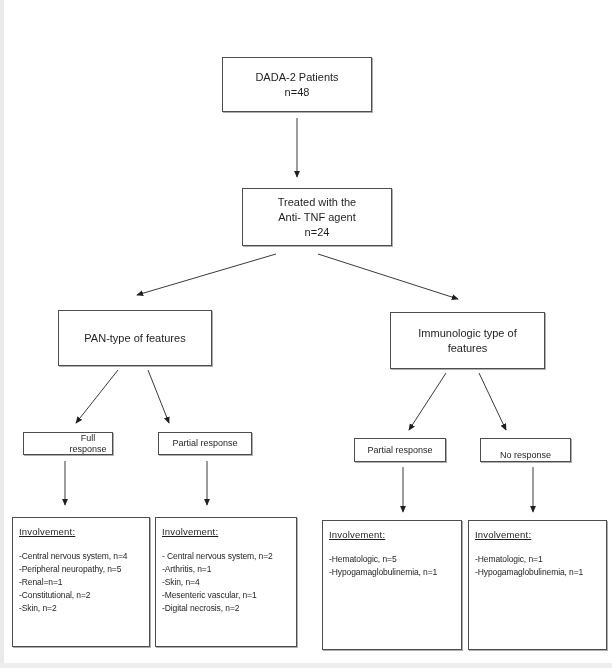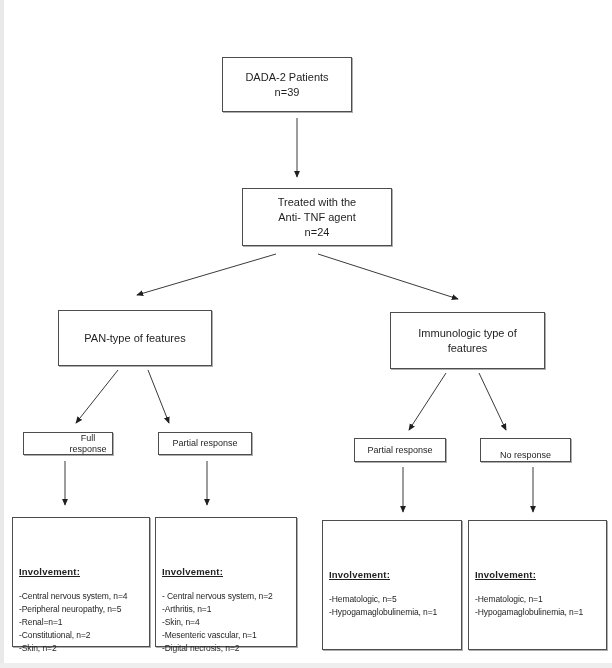--- a/index.html
+++ b/index.html
@@ -19,26 +19,26 @@
     text-align:center; font-size:11px; line-height:15px; color:#1f1f1f;
   }
   .node span { display:block; }
   .node.small { font-size:9px; line-height:11px; }
   .inv-box {
     position:absolute; background:#ffffff;
     border:1px solid #4d4d4d; box-shadow:1px 1px 0 rgba(130,130,130,.65);
     padding:7px 5px 5px 6px; font-size:8.5px; line-height:13px; text-align:left;
   }
   .inv-heading {
-    display:block; font-weight:bold; text-decoration:underline;
-    font-size:9.5px; margin-bottom:12px; letter-spacing:.2px;margin-top:40px;
+    display:block; font-weight:normal; text-decoration:underline;
+    font-size:9.5px; margin-bottom:12px; letter-spacing:.2px;
   }
   .inv-item { display:block; white-space:nowrap; letter-spacing:-0.1px; }
   
-  #node-patients    { left:222px; top:57px;  width:130px; height:55px; }
+  #node-patients    { left:222px; top:57px;  width:150px; height:55px; }
   #node-treated     { left:222px; top:188px; width:150px; height:58px;margin-left:20px; }
   #node-pan         { left:58px;  top:310px; width:154px; height:56px; }
   #node-immunologic { left:390px; top:312px; width:155px; height:57px; }
   #node-full-response        { left:23px;  top:432px; width:90px; height:23px;padding-left:40px; }
   #node-partial-response-pan { left:158px; top:432px; width:94px; height:23px; }
   #node-partial-response-imm { left:354px; top:438px; width:92px; height:24px; }
   #node-no-response          { left:480px; top:438px; width:91px; height:24px;justify-content:flex-end; }
   #inv-box-0 { left:12px;  top:517px; width:138px; height:130px; }
   #inv-box-1 { left:155px; top:517px; width:142px; height:130px; }
   #inv-box-2 { left:322px; top:520px; width:140px; height:130px; }
@@ -66,21 +66,21 @@
     <line x1="446" y1="373" x2="409" y2="430" stroke="#3a3a3a" stroke-width="1" marker-end="url(#ah)"></line>
     <line x1="479" y1="373" x2="506" y2="430" stroke="#3a3a3a" stroke-width="1" marker-end="url(#ah)"></line>
     <line x1="65" y1="461" x2="65" y2="505" stroke="#3a3a3a" stroke-width="1" marker-end="url(#ah)"></line>
     <line x1="207" y1="461" x2="207" y2="505" stroke="#3a3a3a" stroke-width="1" marker-end="url(#ah)"></line>
     <line x1="403" y1="467" x2="403" y2="512" stroke="#3a3a3a" stroke-width="1" marker-end="url(#ah)"></line>
     <line x1="533" y1="467" x2="533" y2="512" stroke="#3a3a3a" stroke-width="1" marker-end="url(#ah)"></line>
   </svg>
 
   <div class="node" id="node-patients">
     <span>DADA-2 Patients</span>
-    <span>n=39</span>
+    <span>n=48</span>
   </div>
 
   <div class="node" id="node-treated">
     <span>Treated with the</span>
     <span>Anti- TNF agent</span>
     <span>n=24</span>
   </div>
 
   <div class="node" id="node-pan">
     <span>PAN-type of features</span>

